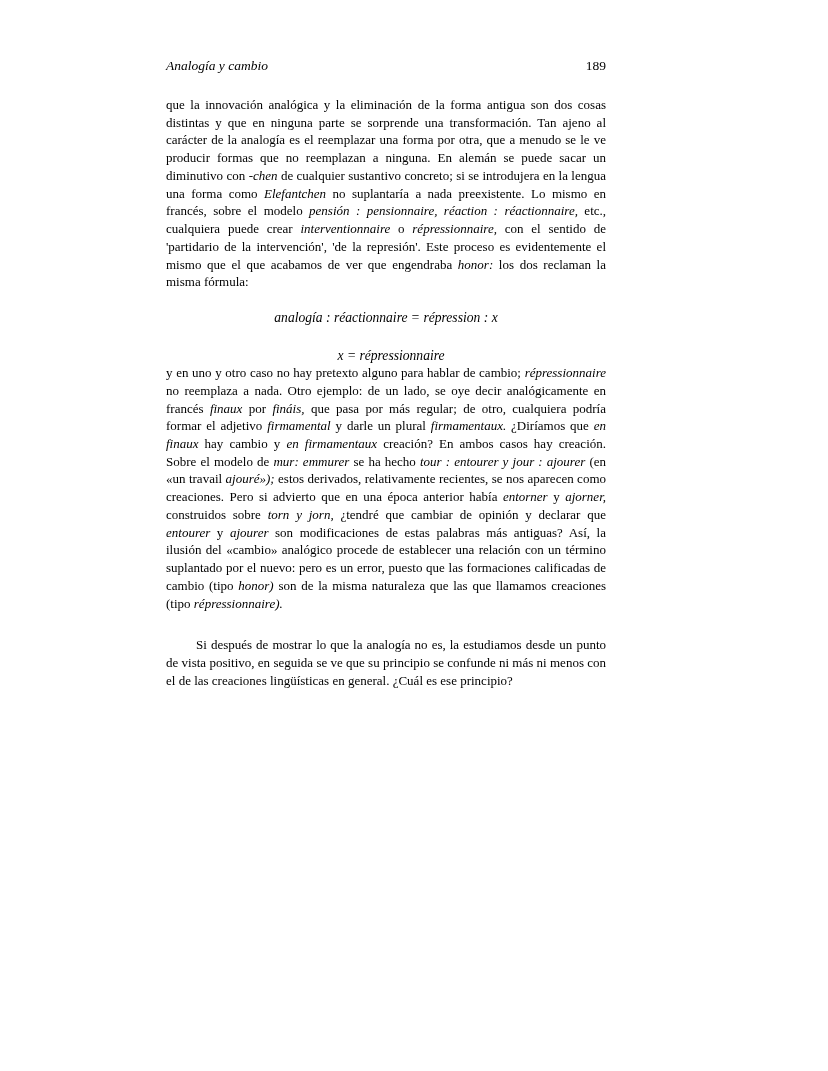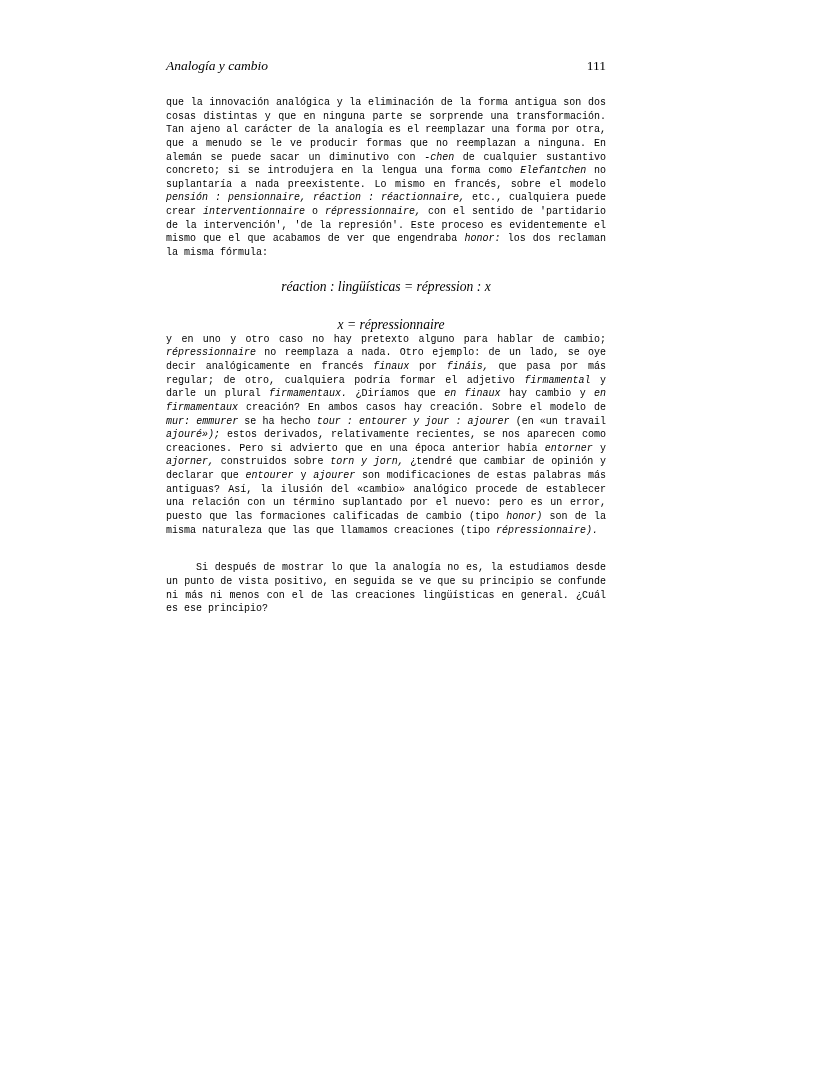--- a/index.html
+++ b/index.html
@@ -36,26 +36,25 @@
     margin-bottom: 22px;
   }
   .running-head .title {
     font-style: italic;
   }
   .running-head .folio {
     font-style: normal;
   }
   p.body {
     margin: 0 0 0 0;
-    font-size: 10px;
+    font-size: 13px;
     line-height: 1.365;
     text-align: justify;
     text-justify: inter-word;
     hyphens: manual;
-    font-family: Liberation Mono, monospace;
   }
   .formula {
     text-align: center;
     font-style: italic;
     font-size: 13.6px;
     margin: 19px 0 0 0;
   }
   .formula.second {
     margin-top: 22px;
     padding-left: 10px;
@@ -80,26 +79,26 @@
   i { font-style: italic; }
 </style>
 </head>
 <body>
 
 <div class="page">
   <div class="content">
 
     <div class="running-head">
       <span class="title">Analogía y cambio</span>
-      <span class="folio">111</span>
+      <span class="folio">189</span>
     </div>
 
     <p class="body">que la innovación analógica y la eliminación de la forma antigua son dos cosas distintas y que en ninguna parte se sorprende una transformación. Tan ajeno al carácter de la analogía es el reemplazar una forma por otra, que a menudo se le ve producir formas que no reemplazan a ninguna. En alemán se puede sacar un diminutivo con <i>-chen</i> de cualquier sustantivo concreto; si se introdujera en la lengua una forma como <i>Elefantchen</i> no suplantaría a nada preexistente. Lo mismo en francés, sobre el modelo <i>pensión : pensionnaire, réaction : réactionnaire,</i> etc., cualquiera puede crear <i>interventionnaire</i> o <i>répressionnaire,</i> con el sentido de 'partidario de la intervención', 'de la represión'. Este proceso es evidentemente el mismo que el que acabamos de ver que engendraba <i>honor:</i> los dos reclaman la misma fórmula:</p>
 
-    <div class="formula">réaction : lingüísticas = répression : x</div>
+    <div class="formula">analogía : réactionnaire = répression : x</div>
     <div class="formula second">x = répressionnaire</div>
 
     <p class="body after-formula">y en uno y otro caso no hay pretexto alguno para hablar de cambio; <i>répressionnaire</i> no reemplaza a nada. Otro ejemplo: de un lado, se oye decir analógicamente en francés <i>finaux</i> por <i>fináis,</i> que pasa por más regular; de otro, cualquiera podría formar el adjetivo <i>firmamental</i> y darle un plural <i>firmamentaux.</i> ¿Diríamos que <i>en finaux</i> hay cambio y <i>en firmamentaux</i> creación? En ambos casos hay creación. Sobre el modelo de <i>mur: emmurer</i> se ha hecho <i>tour : entourer y jour : ajourer</i> (en «un travail <i>ajouré»);</i> estos derivados, relativamente recientes, se nos aparecen como creaciones. Pero si advierto que en una época anterior había <i>entorner</i> y <i>ajorner,</i> construidos sobre <i>torn y jorn,</i> ¿tendré que cambiar de opinión y declarar que <i>entourer</i> y <i>ajourer</i> son modificaciones de estas palabras más antiguas? Así, la ilusión del «cambio» analógico procede de establecer una relación con un término suplantado por el nuevo: pero es un error, puesto que las formaciones calificadas de cambio (tipo <i>honor)</i> son de la misma naturaleza que las que llamamos creaciones (tipo <i>répressionnaire).</i></p>
 
     <div class="section-head">
     </div>
 
     <p class="body closing">Si después de mostrar lo que la analogía no es, la estudiamos desde un punto de vista positivo, en seguida se ve que su principio se confunde ni más ni menos con el de las creaciones lingüísticas en general. ¿Cuál es ese principio?</p>
 
   </div>

